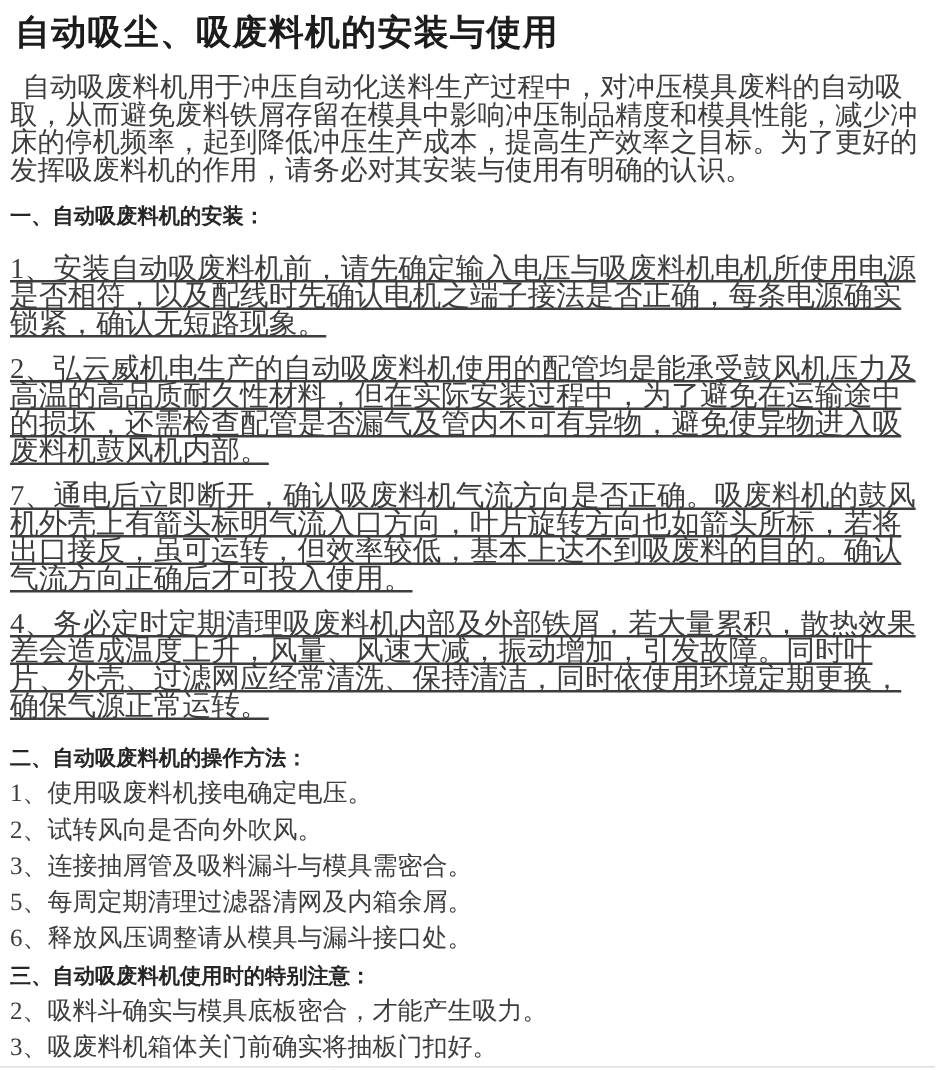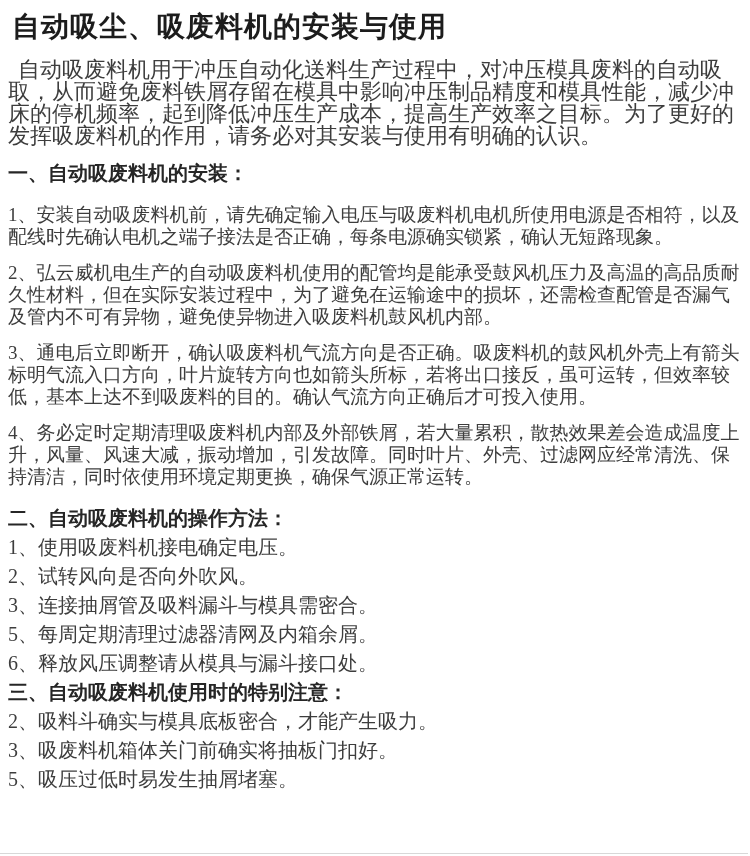--- a/index.html
+++ b/index.html
@@ -36,37 +36,38 @@
   }
   .intro {
     margin: 13px 0 0 0;
     font-size: 22px;
     line-height: 22px;
     text-indent: 10px;
     color: var(--color-body);
   }
   .sec-heading {
     margin: 15px 0 0 0;
-    font-size: 20px;
+    font-size: 17px;
     line-height: 22px;
     font-weight: bold;
     color: var(--color-heading);
   }
   .sec-heading.rhythm {
     margin-top: 16px;
     line-height: 29px;
   }
   .sec-heading.rhythm.third {
     margin-top: 0;
   }
   .para {
     margin: 14px 0 0 0;
-    font-size: 19px;
+    font-size: 23px;
     line-height: 22px;
     color: var(--color-body);
+    text-decoration: underline;
   }
   .para.first {
     margin-top: 20px;
   }
   .line {
     margin: 0;
     font-size: 20px;
     line-height: 29px;
     color: var(--color-body);
   }
@@ -83,21 +84,21 @@
 
 <div class="page">
 
   <h1 class="title">自动吸尘、吸废料机的安装与使用</h1>
 
   <p class="intro">自动吸废料机用于冲压自动化送料生产过程中，对冲压模具废料的自动吸取，从而避免废料铁屑存留在模具中影响冲压制品精度和模具性能，减少冲床的停机频率，起到降低冲压生产成本，提高生产效率之目标。为了更好的发挥吸废料机的作用，请务必对其安装与使用有明确的认识。</p>
 
   <h2 class="sec-heading">一、自动吸废料机的安装：</h2>
   <p class="para first">1、安装自动吸废料机前，请先确定输入电压与吸废料机电机所使用电源是否相符，以及配线时先确认电机之端子接法是否正确，每条电源确实锁紧，确认无短路现象。</p>
   <p class="para">2、弘云威机电生产的自动吸废料机使用的配管均是能承受鼓风机压力及高温的高品质耐久性材料，但在实际安装过程中，为了避免在运输途中的损坏，还需检查配管是否漏气及管内不可有异物，避免使异物进入吸废料机鼓风机内部。</p>
-  <p class="para">3、通电后立即断开，确认吸废料机气流方向是否正确。吸废料机的鼓风机外壳上有箭头标明气流入口方向，叶片旋转方向也如箭头所标，若将出口接反，虽可运转，但效率较低，基本上达不到吸废料的目的。确认气流方向正确后才可投入使用。</p>
+  <p class="para">7、通电后立即断开，确认吸废料机气流方向是否正确。吸废料机的鼓风机外壳上有箭头标明气流入口方向，叶片旋转方向也如箭头所标，若将出口接反，虽可运转，但效率较低，基本上达不到吸废料的目的。确认气流方向正确后才可投入使用。</p>
   <p class="para">4、务必定时定期清理吸废料机内部及外部铁屑，若大量累积，散热效果差会造成温度上升，风量、风速大减，振动增加，引发故障。同时叶片、外壳、过滤网应经常清洗、保持清洁，同时依使用环境定期更换，确保气源正常运转。</p>
 
   <h2 class="sec-heading rhythm">二、自动吸废料机的操作方法：</h2>
   <p class="line">1、使用吸废料机接电确定电压。</p>
   <p class="line">2、试转风向是否向外吹风。</p>
   <p class="line">3、连接抽屑管及吸料漏斗与模具需密合。</p>
   <p class="line">5、每周定期清理过滤器清网及内箱余屑。</p>
   <p class="line">6、释放风压调整请从模具与漏斗接口处。</p>
 
   <h2 class="sec-heading rhythm third">三、自动吸废料机使用时的特别注意：</h2>

